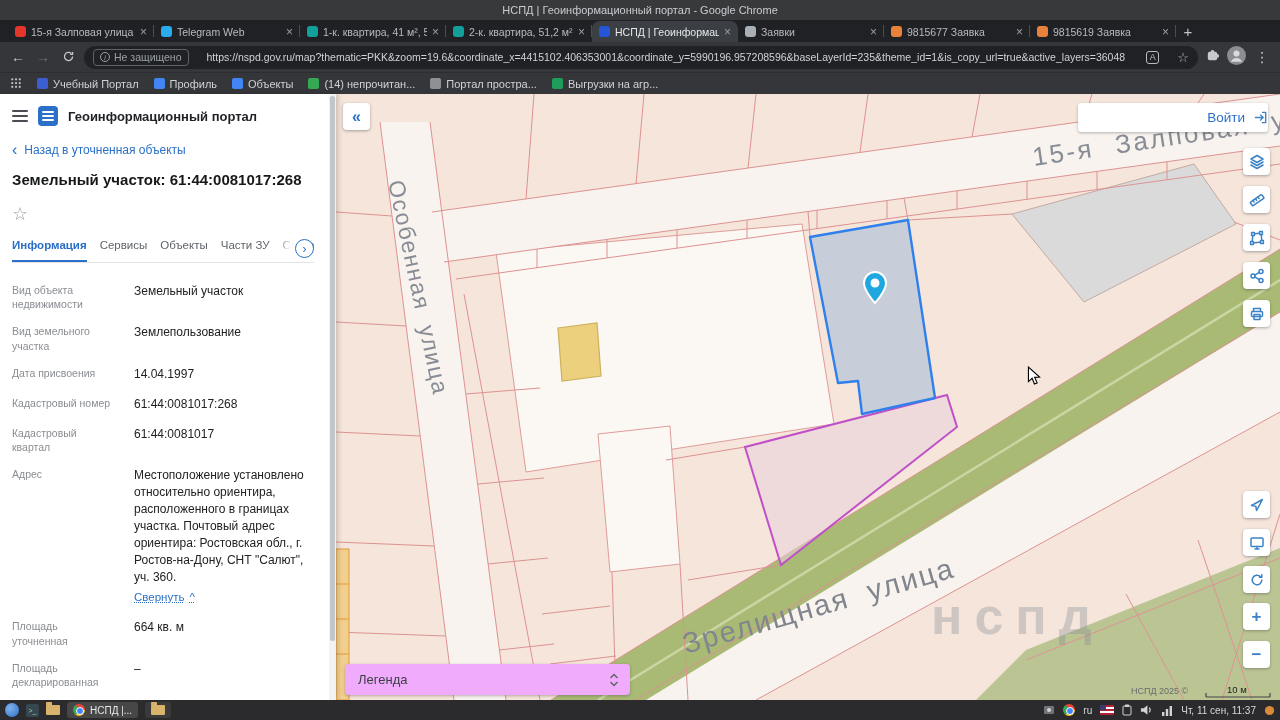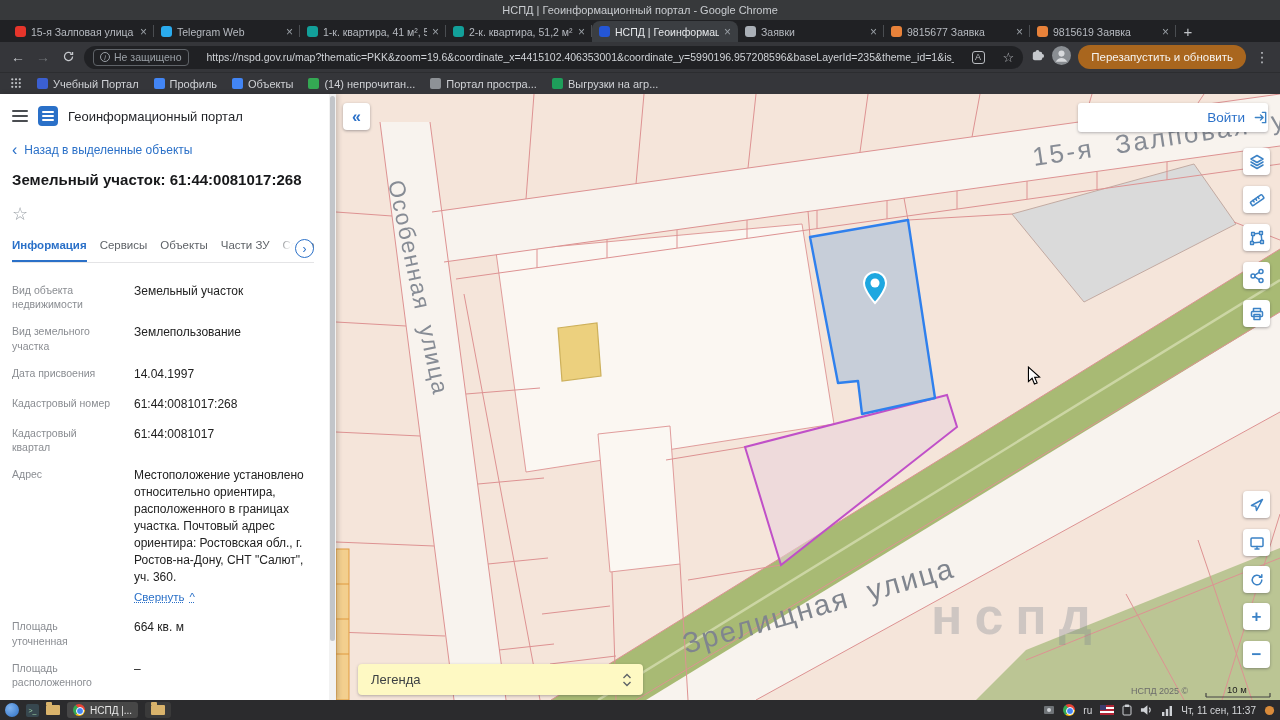--- a/index.html
+++ b/index.html
@@ -32,21 +32,21 @@
 .bmico{width:11px;height:11px;border-radius:2px;flex:none}
 .b0{background:#3b5fd0}.b1{background:#4285f4}.b2{background:#4285f4}.b3{background:#34a853}.b4{background:#8d9196}.b5{background:#1e9e5a}
 
 .content{position:absolute;top:94px;left:0;width:1280px;height:606px}
 .sidebar{position:absolute;left:0;top:0;width:336px;height:606px;background:#fff;padding:12px 22px 0 12px;overflow:hidden;z-index:3;box-shadow:2px 0 5px rgba(0,0,0,.18)}
 .sb-head{display:flex;align-items:center;gap:10px}
 .burger{width:16px;display:flex;flex-direction:column;gap:3px}
 .burger i{height:2px;background:#4a4d51;border-radius:1px}
 .applogo{width:20px;height:20px;border-radius:4px;background:#2a70c8;display:flex;flex-direction:column;justify-content:center;gap:2px;padding:0 4px}
 .applogo i{height:2px;background:#fff;border-radius:1px}
-.apptitle{font-size:13px;font-weight:normal;color:#1f2125}
+.apptitle{font-size:13px;font-weight:bold;color:#1f2125}
 .backlink{display:flex;align-items:center;gap:7px;color:#2a70c8;font-size:12px;margin-top:16px}
 .backlink .chv{font-size:16px;line-height:1}
 .objtitle{margin-top:13px;font-size:15px;font-weight:bold;color:#17181a}
 .star{margin-top:15px;font-size:18px;color:#9aa0a6}
 .sbtabs{margin-top:14px;display:flex;gap:13px;border-bottom:1px solid #e4e4e6;font-size:11.5px;color:#5f6368;position:relative;white-space:nowrap;overflow:hidden;padding-right:20px}
 .sbtab{padding-bottom:9px}
 .sbtab.active{color:#2a70c8;border-bottom:2px solid #2a70c8;font-weight:bold}
 .moretabs{position:absolute;right:0;top:0;width:19px;height:19px;border:1px solid #2a70c8;border-radius:50%;background:#fff;color:#2a70c8;font-size:12px;display:flex;align-items:center;justify-content:center;box-shadow:-8px 0 8px 4px #fff}
 .fields{margin-top:20px}
 .field{display:grid;grid-template-columns:101px 1fr;column-gap:21px;margin-bottom:13px}
@@ -56,21 +56,21 @@
 .sb-scroll{position:absolute;right:0;top:0;width:7px;height:606px;background:#f2f2f2;z-index:4}
 .sb-thumb{position:absolute;left:1px;top:2px;width:5px;height:545px;background:#c2c5c9;border-radius:3px}
 
 .map{position:absolute;left:336px;top:0;width:944px;height:606px;overflow:hidden;background:#f5e5da}
 .mapsvg{position:absolute;inset:0;width:944px;height:606px;display:block}
 .map-btn{position:absolute;width:27px;height:27px;background:#fff;border-radius:4px;box-shadow:0 1px 3px rgba(50,50,60,.4);display:flex;align-items:center;justify-content:center;color:#2a70c8}
 .ticon{stroke:#3b82c6;fill:none;stroke-width:1.5;stroke-linecap:round;stroke-linejoin:round}
 .zoomtxt{font-size:17px;font-weight:bold;color:#3b82c6;line-height:1}
 .loginbar{position:absolute;right:12px;top:9px;width:190px;height:29px;background:#fff;border-radius:3px;box-shadow:0 1px 3px rgba(50,50,60,.35);display:flex;align-items:center;justify-content:flex-end;gap:8px;}
 .logintxt{color:#2a70c8;font-size:13.5px}
-.legend{position:absolute;left:22px;top:570px;width:285px;height:31px;background:#fef9c3;border-radius:4px;box-shadow:0 1px 3px rgba(50,50,60,.35);display:flex;align-items:center}
+.legend{position:absolute;left:9px;top:570px;width:285px;height:31px;background:#f0abfc;border-radius:4px;box-shadow:0 1px 3px rgba(50,50,60,.35);display:flex;align-items:center}
 .legendtxt{margin-left:13px;font-size:13px;color:#3c4043;flex:1}
 .collapsebtn{left:7px;top:9px;font-size:16px;font-weight:bold}
 
 .taskbar{position:absolute;top:700px;left:0;width:1280px;height:20px;background:#2b2b2d;display:flex;align-items:center;gap:7px;padding:0 5px;z-index:6}
 .tb-start{width:14px;height:14px;border-radius:50%;background:radial-gradient(circle at 35% 35%,#7fb3ef,#2d6fc4)}
 .tb-term{width:13px;height:13px;border-radius:2px;background:#37474f;color:#9fd3a8;font-size:7px;display:flex;align-items:center;justify-content:center}
 .tb-folder{width:14px;height:10px;background:#d9b36b;border-radius:1px;position:relative}
 .tb-folder::before{content:"";position:absolute;top:-3px;left:0;width:6px;height:3px;background:#d9b36b;border-radius:1px 1px 0 0}
 .task{height:16px;background:#474747;border-radius:3px;display:flex;align-items:center;gap:5px;padding:0 6px;color:#e8e8e8;font-size:10px}
 .task2{background:#3a3a3a}
@@ -153,21 +153,20 @@
     <span><svg width="15" height="15" viewBox="0 0 16 16">
           <rect x="3" y="4" width="10" height="9" rx="2" fill="#c6c9cd"></rect>
           <circle cx="8" cy="4" r="2" fill="#c6c9cd"></circle>
           <circle cx="13" cy="8.5" r="2" fill="#c6c9cd"></circle>
         </svg></span>
     <span><svg width="19" height="19" viewBox="0 0 20 20">
           <circle cx="10" cy="10" r="10" fill="#8a8e93"></circle>
           <circle cx="10" cy="8" r="3.2" fill="#d8dadd"></circle>
           <path d="M4 16.5c1.2-2.6 3.4-4 6-4s4.8 1.4 6 4" fill="#d8dadd"></path>
         </svg></span>
-    <button class="restart">Перезапустить и обновить</button>
     <span class="navico">⋮</span>
   </div>
 
   <div class="bookbar">
     <span><svg width="12" height="12" viewBox="0 0 16 16">
           <g fill="#c0c3c7">
             <circle cx="3" cy="3" r="1.5"></circle>
             <circle cx="8" cy="3" r="1.5"></circle>
             <circle cx="13" cy="3" r="1.5"></circle>
             <circle cx="3" cy="8" r="1.5"></circle>
@@ -215,21 +214,21 @@
           </span>
         <span class="applogo">
             <i></i>
             <i></i>
             <i></i>
           </span>
         <span class="apptitle">Геоинформационный портал</span>
       </div>
       <div class="backlink">
         <span class="chv">‹</span>
-        <span>Назад в выделенные объекты</span>
+        <span>Назад в уточненная объекты</span>
       </div>
       <div class="objtitle">Земельный участок: 61:44:0081017:268</div>
       <div class="star">☆</div>
       <div class="sbtabs">
         <span class="sbtab active">Информация</span>
         <span class="sbtab">Сервисы</span>
         <span class="sbtab">Объекты</span>
         <span class="sbtab">Части ЗУ</span>
         <span class="sbtab">Соста</span>
         <span class="moretabs">›</span>
@@ -263,21 +262,21 @@
                   <span>Свернуть</span>
                   <span>^</span>
                 </a></div>
           </div>
         </div>
         <div class="field">
             <div class="flabel">Площадь уточненная</div>
             <div class="fvalue">664 кв. м</div>
           </div>
         <div class="field">
-            <div class="flabel">Площадь расположенного</div>
+            <div class="flabel">Площадь декларированная</div>
             <div class="fvalue">–</div>
           </div>
 
       </div>
       <div class="sb-scroll">
           <div class="sb-thumb"></div>
         </div>
     </aside>
 
     <div class="map">

